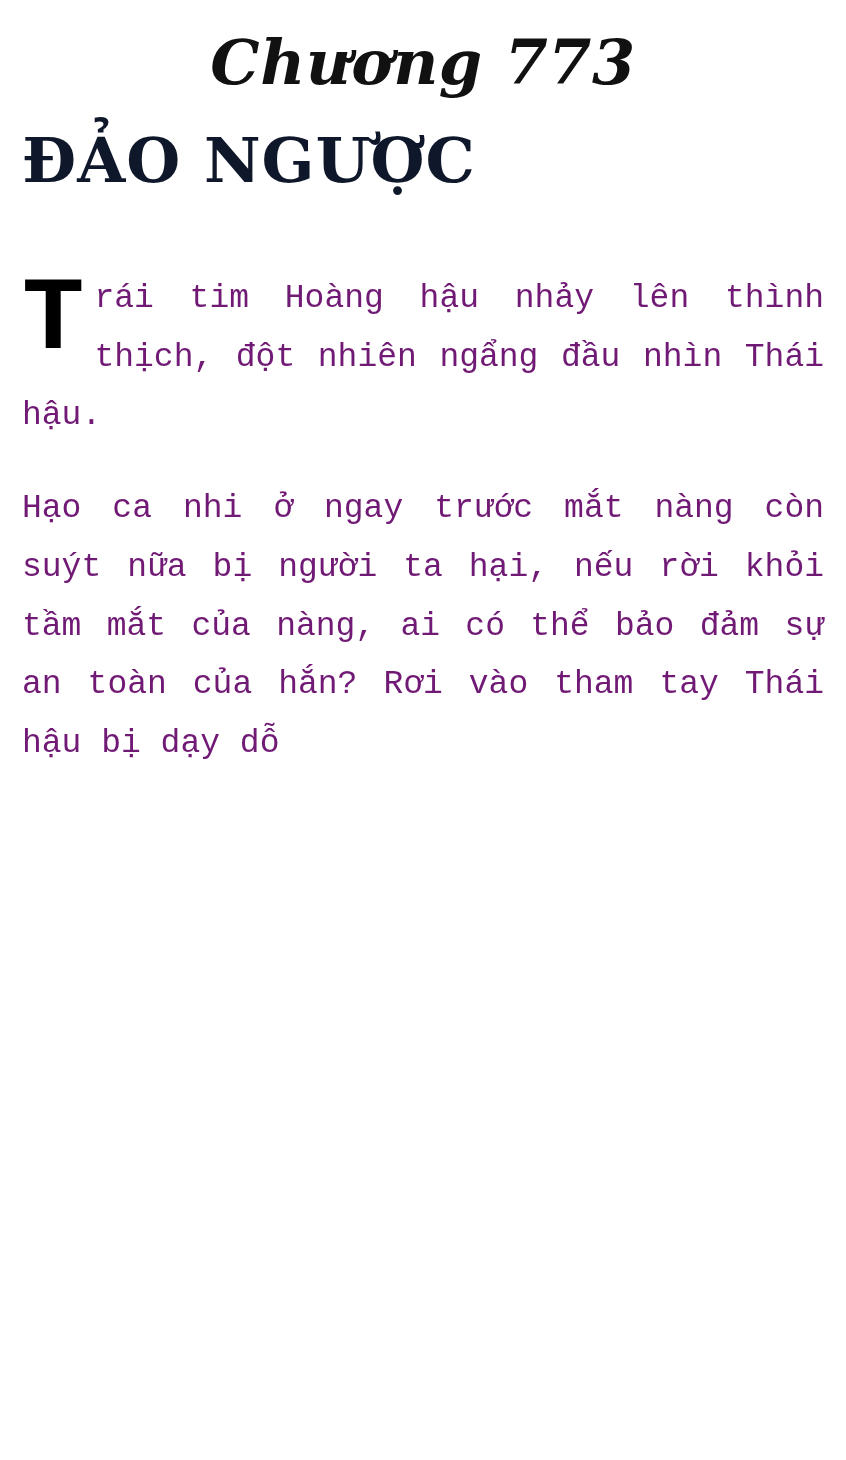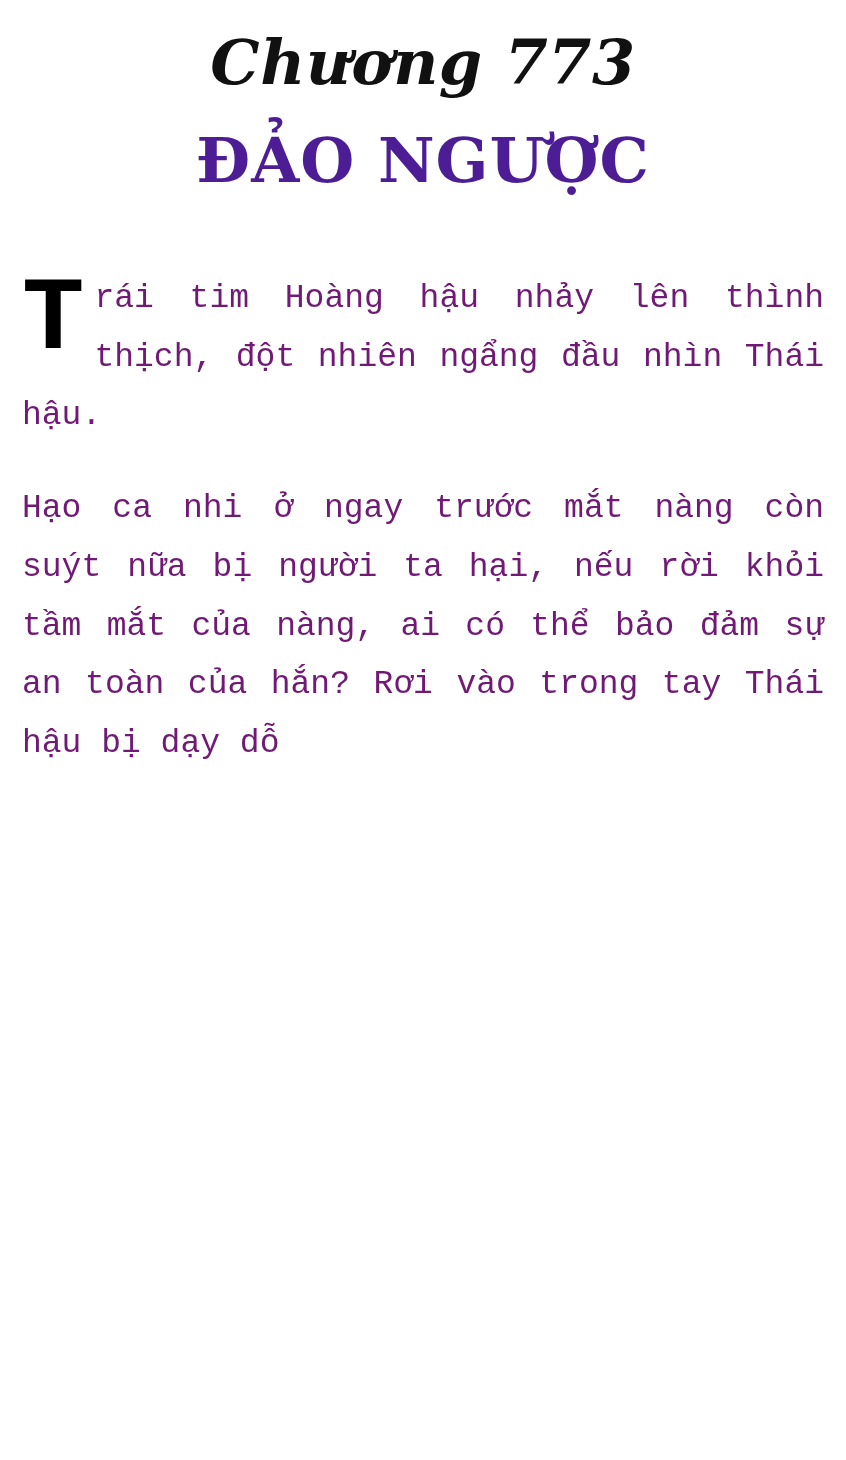--- a/index.html
+++ b/index.html
@@ -27,27 +27,26 @@
     font-style: italic;
     font-weight: 700;
     font-size: 62px;
     line-height: 1.25;
     letter-spacing: 0.5px;
     color: #111111;
     margin: 0;
     padding-top: 6px;
   }
   .chapter-title {
-    text-align: center;
     font-family: "DejaVu Serif", "Liberation Serif", serif;
     font-weight: 700;
     font-size: 62px;
     line-height: 1.2;
     letter-spacing: 1px;
-    color: #4c1d95;
+    color: #0f172a;
     margin: 22px 0 0 0;
   }
   .body-text {
     margin-top: 72px;
   }
   p.para {
     font-family: Liberation Mono, monospace;
     font-size: 33px;
     line-height: 1.78;
     text-align: justify;
@@ -72,16 +71,16 @@
 <body>
 
 <div class="page">
 
   <h1 class="chapter-number">Chương 773</h1>
 
   <h2 class="chapter-title">ĐẢO NGƯỢC</h2>
 
   <div class="body-text">
     <p class="para first">Trái tim Hoàng hậu nhảy lên thình thịch, đột nhiên ngẩng đầu nhìn Thái hậu.</p>
-    <p class="para">Hạo ca nhi ở ngay trước mắt nàng còn suýt nữa bị người ta hại, nếu rời khỏi tầm mắt của nàng, ai có thể bảo đảm sự an toàn của hắn? Rơi vào trong tay Thái hậu bị dạy dỗ</p>
+    <p class="para">Hạo ca nhi ở ngay trước mắt nàng còn suýt nữa bị người ta hại, nếu rời khỏi tầm mắt của nàng, ai có thể bảo đảm sự an toàn của hắn? Rơi vào tham tay Thái hậu bị dạy dỗ</p>
   </div>
 
 </div>
 
 </body></html>

